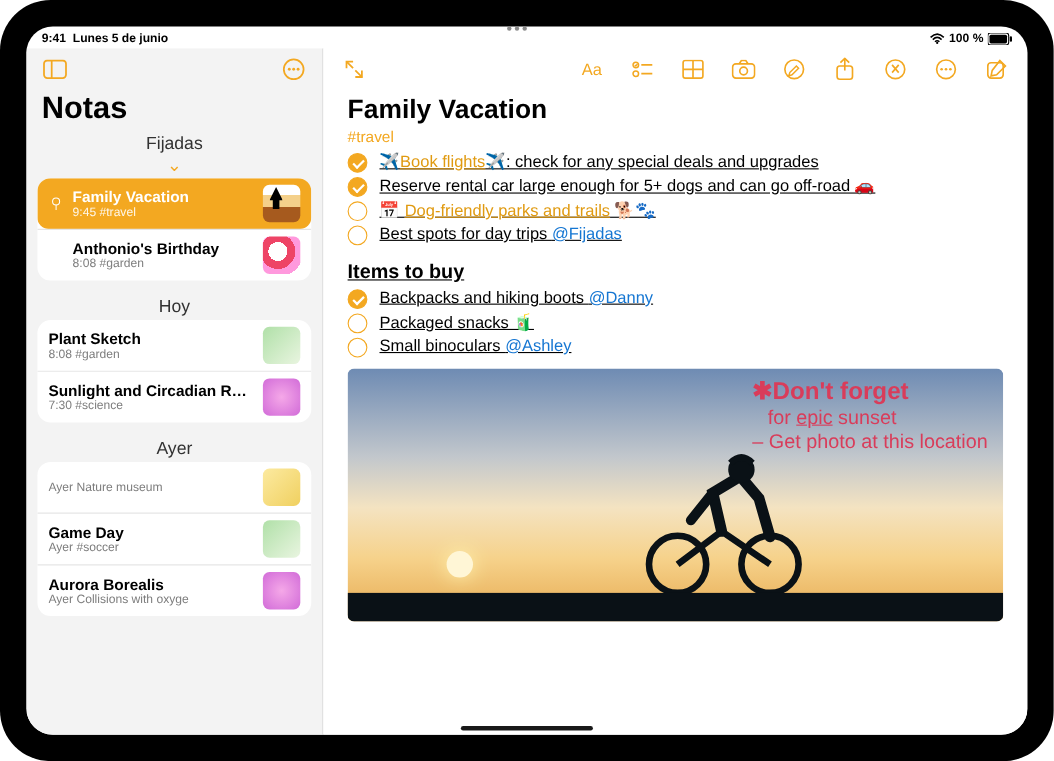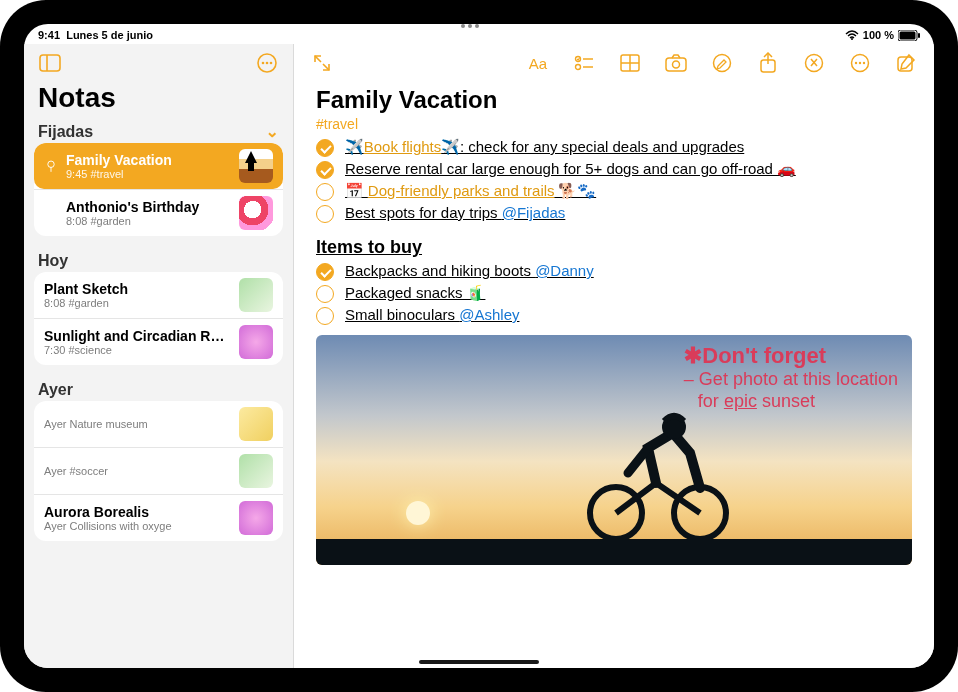--- a/index.html
+++ b/index.html
@@ -21,21 +21,21 @@
   .statusbar{height:20px;display:flex;align-items:center;justify-content:space-between;padding:2px 14px 0;font-size:11px;font-weight:600;color:#000;}
   .statusbar .right{display:flex;align-items:center;gap:4px;}
   
   .app{flex:1;display:flex;min-height:0;}
   .sidebar{width:270px;background:var(--bg-side);display:flex;flex-direction:column;min-height:0;border-right:1px solid var(--sep);}
   .main{flex:1;background:var(--bg-main);display:flex;flex-direction:column;min-height:0;}
   
   .sb-toolbar{height:38px;display:flex;align-items:center;justify-content:space-between;padding:0 12px;}
   .icon-btn{width:28px;height:28px;display:flex;align-items:center;justify-content:center;color:var(--accent);cursor:pointer;}
   .sb-title{font-size:28px;font-weight:700;padding:0 14px 4px;}
-  .section-head{display:flex;align-items:center;justify-content:space-between;padding:4px 14px 2px;font-size:16px;font-weight:700;color:#323232;}
+  .section-head{display:flex;align-items:center;justify-content:space-between;padding:4px 14px 2px;font-size:16px;font-weight:400;color:#323232;flex-direction:column;}
   .chev{color:var(--accent);}
   .list-group{margin:0 10px 12px;background:var(--card);border-radius:12px;overflow:hidden;}
   .note-row{display:flex;align-items:center;padding:6px 10px;gap:8px;border-top:1px solid var(--sep);cursor:pointer;}
   .note-row:first-child{border-top:none;}
   .note-row.selected{background:var(--accent);color:#fff;border-radius:10px;}
   .note-row.selected .note-sub{color:rgba(255,255,255,.9);}
   .note-body{flex:1;min-width:0;}
   .note-title{font-size:14px;font-weight:600;white-space:nowrap;overflow:hidden;text-overflow:ellipsis;}
   .note-sub{font-size:11px;color:var(--text-dim);white-space:nowrap;overflow:hidden;text-overflow:ellipsis;}
   .thumb{width:34px;height:34px;border-radius:6px;flex:none;background:#ddd;position:relative;overflow:hidden;}
@@ -182,20 +182,21 @@
           </div>
           <div class="list-group">
             <div class="note-row">
               <div class="note-body">
                 <div class="note-sub">Ayer  Nature museum</div>
               </div>
               <div class="thumb t6"></div>
             </div>
             <div class="note-row">
               <div class="note-body">
+                <div class="note-title">Game Day</div>
                 <div class="note-sub">Ayer  #soccer</div>
               </div>
               <div class="thumb t3"></div>
             </div>
             <div class="note-row">
               <div class="note-body">
                 <div class="note-title">Aurora Borealis</div>
                 <div class="note-sub">Ayer  Collisions with oxyge</div>
               </div>
               <div class="thumb t5"></div>
@@ -325,22 +326,22 @@
                     <circle cx="96" cy="34" r="12"></circle>
                     <path d="M86 28 Q96 18 106 28" stroke="#0a1116" stroke-width="6" fill="none"></path>
                     <path d="M70 55 L50 80" stroke="#0a1116" stroke-width="9" fill="none" stroke-linecap="round"></path>
                   </g>
                 </svg>
               </div>
               <div class="ground"></div>
             </div>
             <div class="hand">
               <div class="big">✱Don't forget</div>
+              <div style="padding-left:14px;">for <u>epic</u> sunset</div>
               <div>– Get photo at this location</div>
-              <div style="padding-left:14px;">for <u>epic</u> sunset</div>
             </div>
           </div>
 
         </div>
       </section>
     </div>
   </div>
   <div class="home-ind"></div>
 </div>
 

